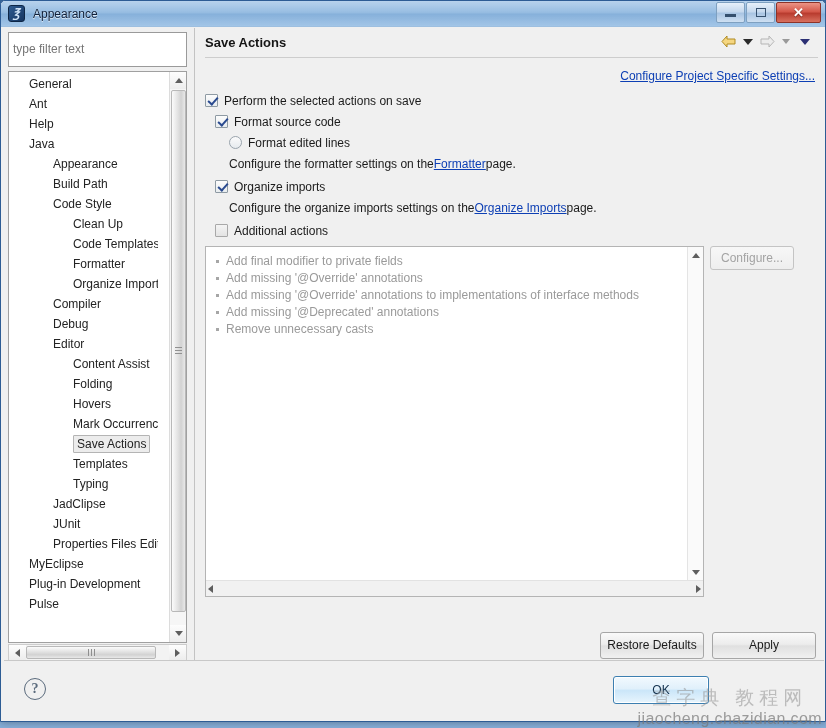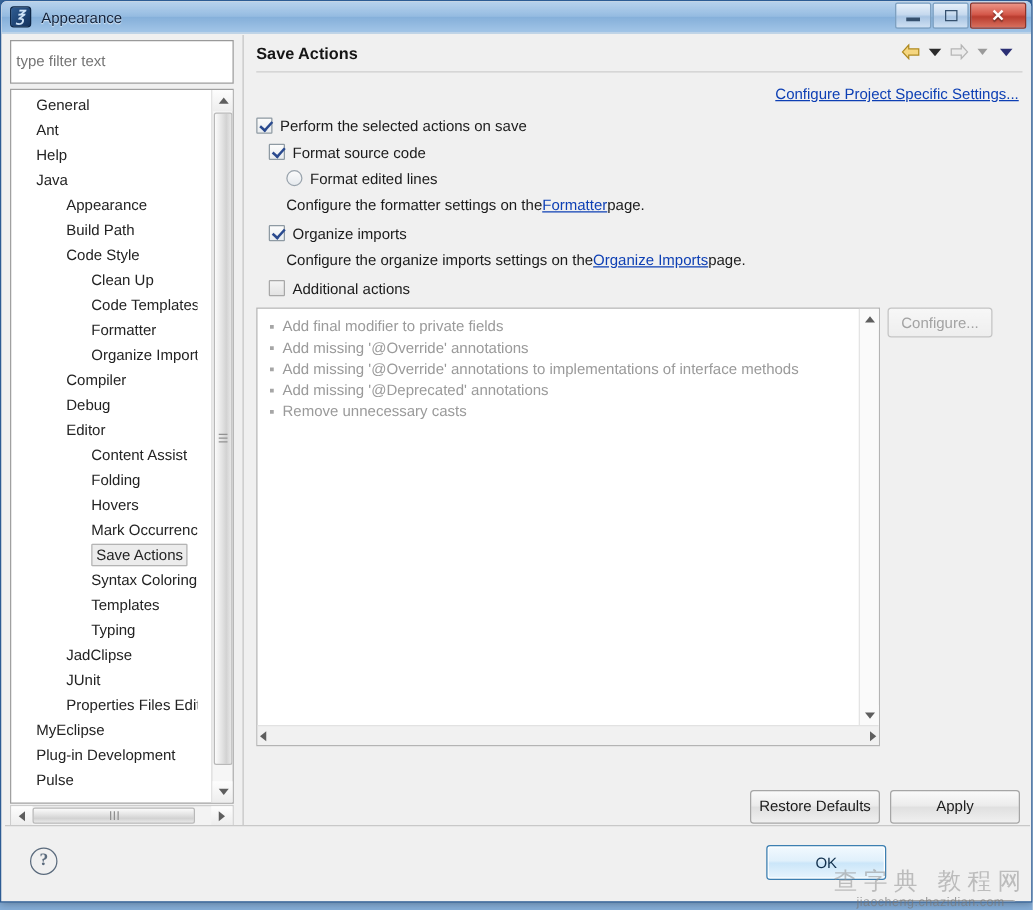--- a/index.html
+++ b/index.html
@@ -466,21 +466,21 @@
     z-index: 40;
   }
   .wm-cn {
     font-size: 19px;
     color: rgba(150,150,150,.58);
     letter-spacing: 5px;
     font-family: "DejaVu Sans", sans-serif;
     white-space: nowrap;
   }
   .wm-en {
-    font-size: 10px;
+    font-size: 16px;
     color: rgba(120,120,120,.72);
     letter-spacing: .4px;
     font-family: "Liberation Sans", sans-serif;
     margin-top: -1px;
   }
 </style>
 </head>
 <body>
 
 <div class="bg-ide">
@@ -524,21 +524,20 @@
             <div class="tree-item lvl3"><span>Formatter</span></div>
             <div class="tree-item lvl3"><span>Organize Imports</span></div>
             <div class="tree-item lvl2"><span>Compiler</span></div>
             <div class="tree-item lvl2"><span>Debug</span></div>
             <div class="tree-item lvl2"><span>Editor</span></div>
             <div class="tree-item lvl3"><span>Content Assist</span></div>
             <div class="tree-item lvl3"><span>Folding</span></div>
             <div class="tree-item lvl3"><span>Hovers</span></div>
             <div class="tree-item lvl3"><span>Mark Occurrences</span></div>
             <div class="tree-item lvl3 selected"><span>Save Actions</span></div>
-            <div class="tree-item lvl3"><span>Syntax Coloring</span></div>
             <div class="tree-item lvl3"><span>Templates</span></div>
             <div class="tree-item lvl3"><span>Typing</span></div>
             <div class="tree-item lvl2"><span>JadClipse</span></div>
             <div class="tree-item lvl2"><span>JUnit</span></div>
             <div class="tree-item lvl2"><span>Properties Files Editor</span></div>
             <div class="tree-item lvl1"><span>MyEclipse</span></div>
             <div class="tree-item lvl1"><span>Plug-in Development</span></div>
             <div class="tree-item lvl1"><span>Pulse</span></div>
           </div>
 

